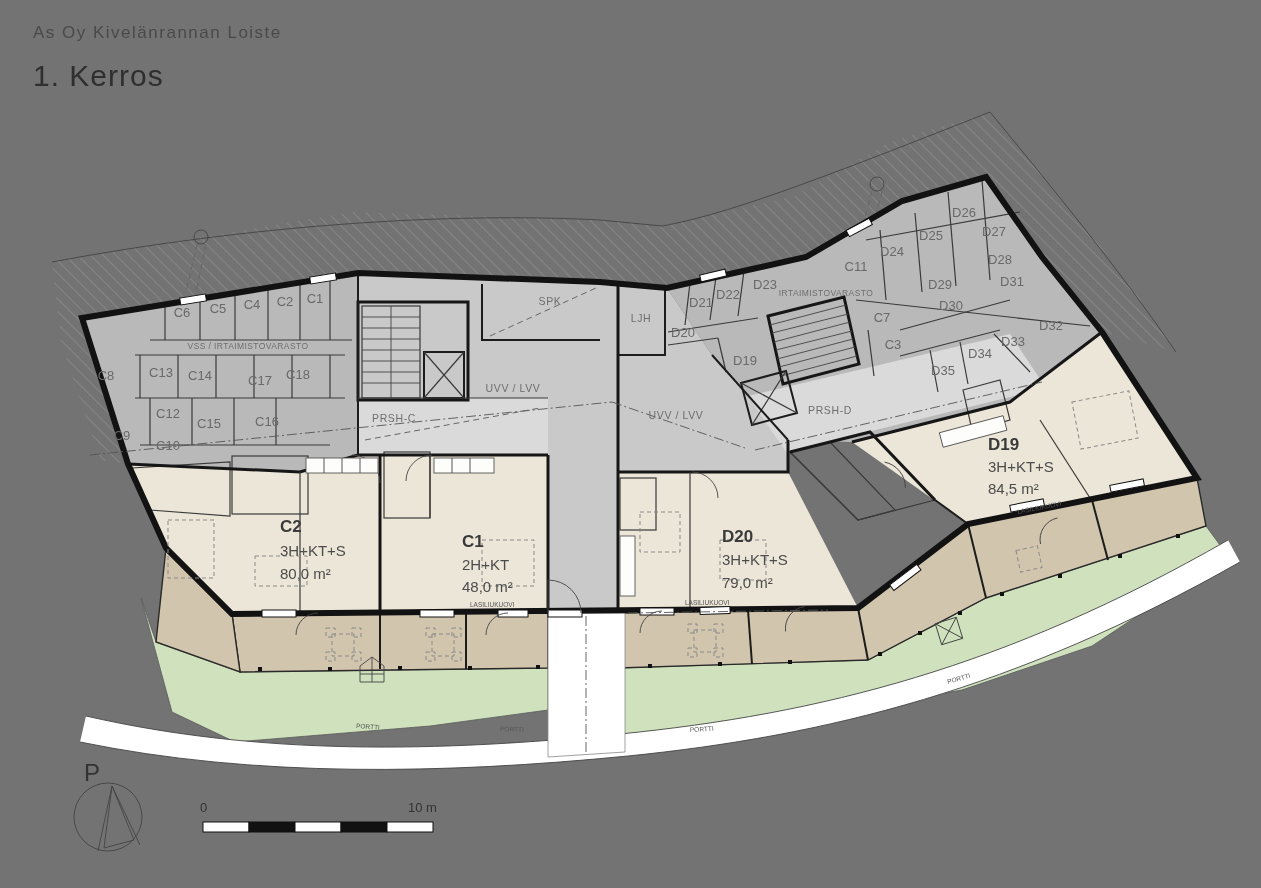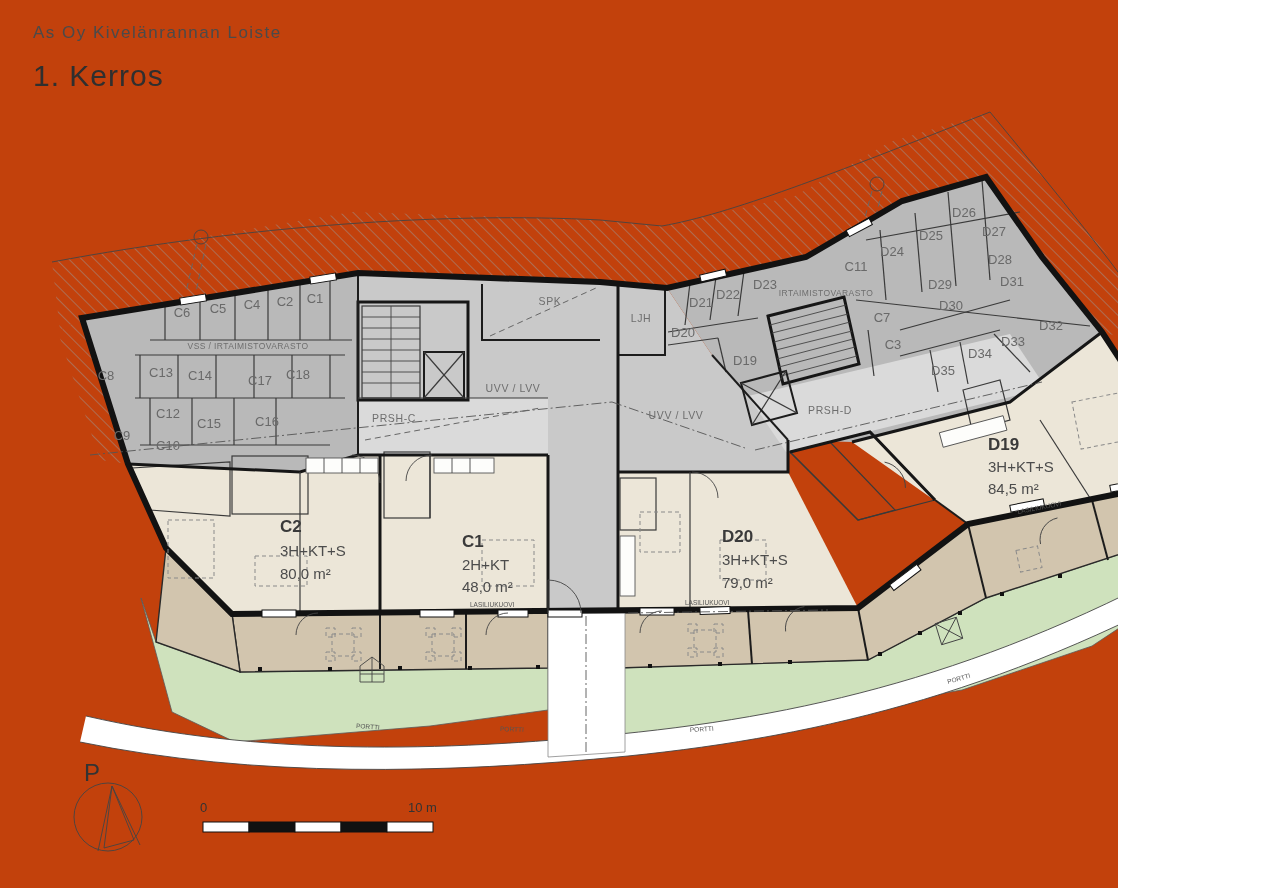--- a/index.html
+++ b/index.html
@@ -1,16 +1,16 @@
 <!DOCTYPE html>
 <html><head>
 <meta charset="utf-8">
 <style>
   html,body{margin:0;padding:0;background:#ffffff;}
-  .canvas{position:relative;width:1118px;height:888px;background:#c2410c;overflow:hidden;
+  .canvas{position:relative;width:1261px;height:888px;background:#737373;overflow:hidden;
           font-family:"Liberation Sans", sans-serif;}
   svg{display:block;}
   text{font-family:"Liberation Sans", sans-serif;}
   .t-proj{font-size:17px;fill:#4a4a4a;letter-spacing:1.5px;}
   .t-floor{font-size:30px;fill:#2f2f2f;letter-spacing:1px;}
   .t-storage{font-size:13px;fill:#696969;}
   .t-room{font-size:10.5px;fill:#6e6e6e;letter-spacing:.6px;}
   .t-room-sm{font-size:8.5px;fill:#6e6e6e;letter-spacing:.4px;}
   .t-tiny{font-size:6.5px;fill:#555;}
   .t-apt-id{font-size:17px;font-weight:bold;fill:#3a3a3a;}

